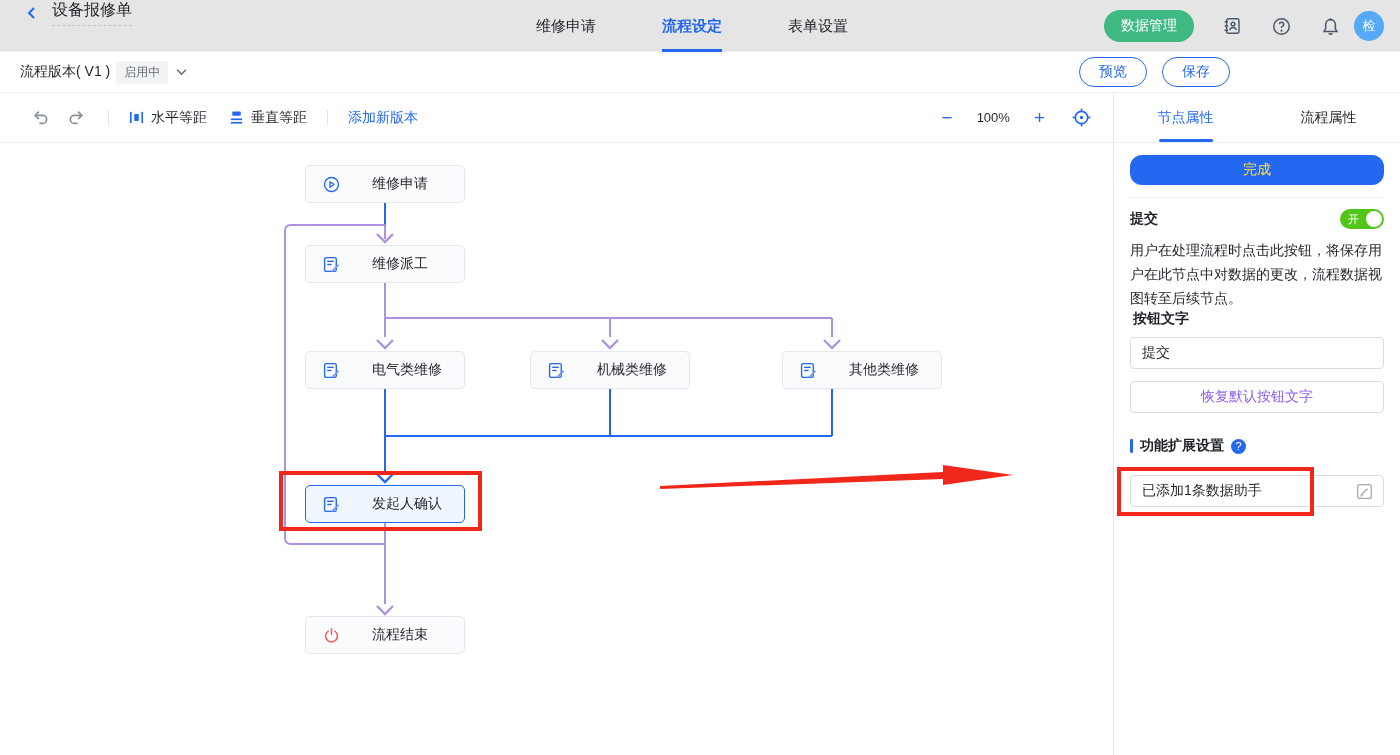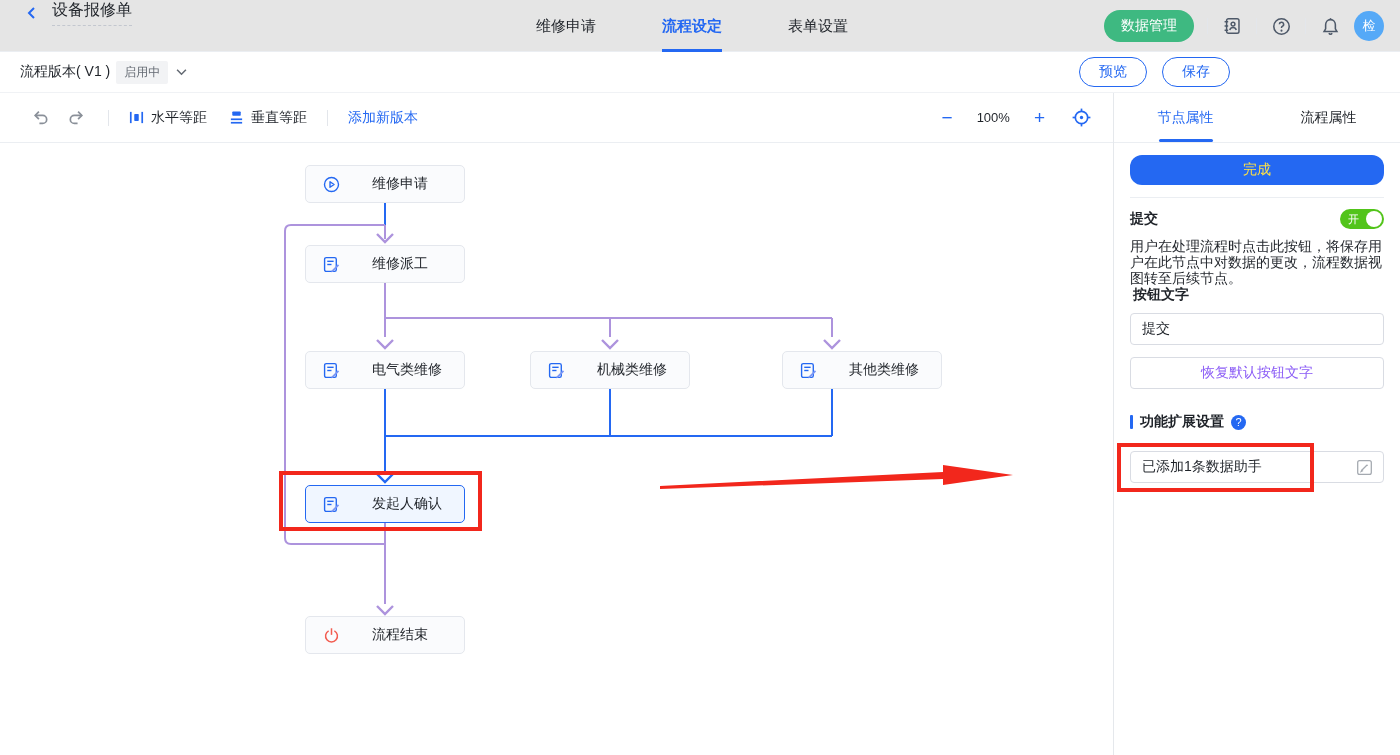--- a/index.html
+++ b/index.html
@@ -78,21 +78,21 @@
   .panel-body { padding:12px 16px 0; font-size:14px; }
   .primary-btn { width:100%; height:30px; background:#2468f2; border:none; border-radius:12px;
     color:#fde047; font-size:14px; cursor:pointer; }
   .panel-hr { border:none; border-top:1px solid #ebeef2; margin:12px 0 11px; }
   .submit-row { display:flex; align-items:center; justify-content:space-between; }
   .bold-label { font-weight:bold; }
   .toggle { width:44px; height:20px; border-radius:10px; background:#52c41a; position:relative;
     display:flex; align-items:center; cursor:pointer; }
   .toggle-text { color:#fff; font-size:11px; margin-left:8px; }
   .toggle-knob { position:absolute; right:2px; top:2px; width:16px; height:16px; border-radius:50%; background:#fff; }
-  .desc { margin-top:9px; line-height:16px; color:#1f2329; }
+  .desc { margin-top:9px; line-height:24px; color:#1f2329; }
   .field-label { font-weight:bold; padding-left:3px; }
   .text-input { width:100%; height:32px; border:1px solid #d9dce3; border-radius:4px;
     margin-top:9px; padding:0 11px; font-size:14px; color:#1f2329; background:#fff;
     font-family:"Liberation Sans","DejaVu Sans",sans-serif; }
   .ghost-btn { width:100%; height:32px; border:1px solid #d9dce3; border-radius:4px; background:#fff;
     font-size:14px; color:#8b5cf6; margin-top:12px; cursor:pointer; }
   .section-head { display:flex; align-items:center; gap:7px; margin-top:24px; }
   .blue-bar { width:3px; height:14px; background:#2468f2; border-radius:1px; }
   .q-blue { width:15px; height:15px; border-radius:50%; background:#2468f2; color:#fff;
     font-size:11px; display:flex; align-items:center; justify-content:center; cursor:pointer; }

